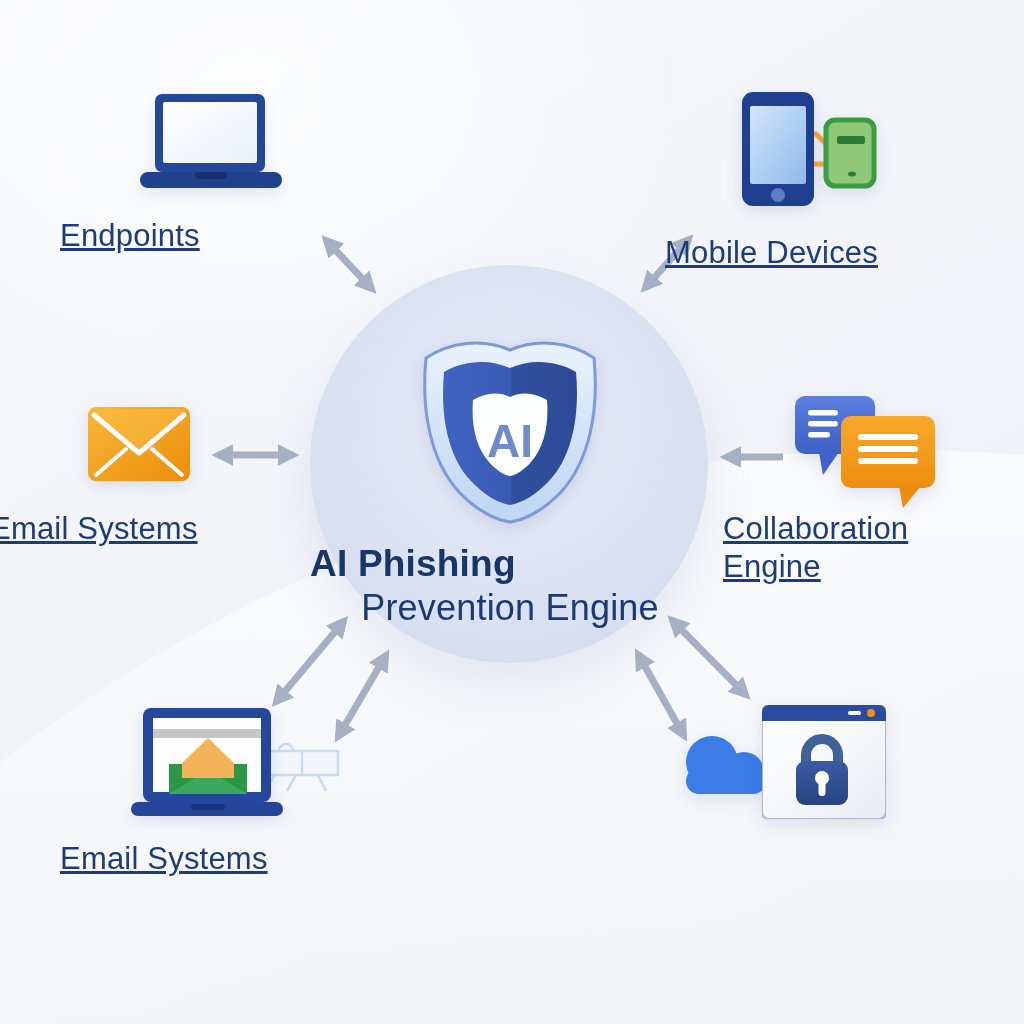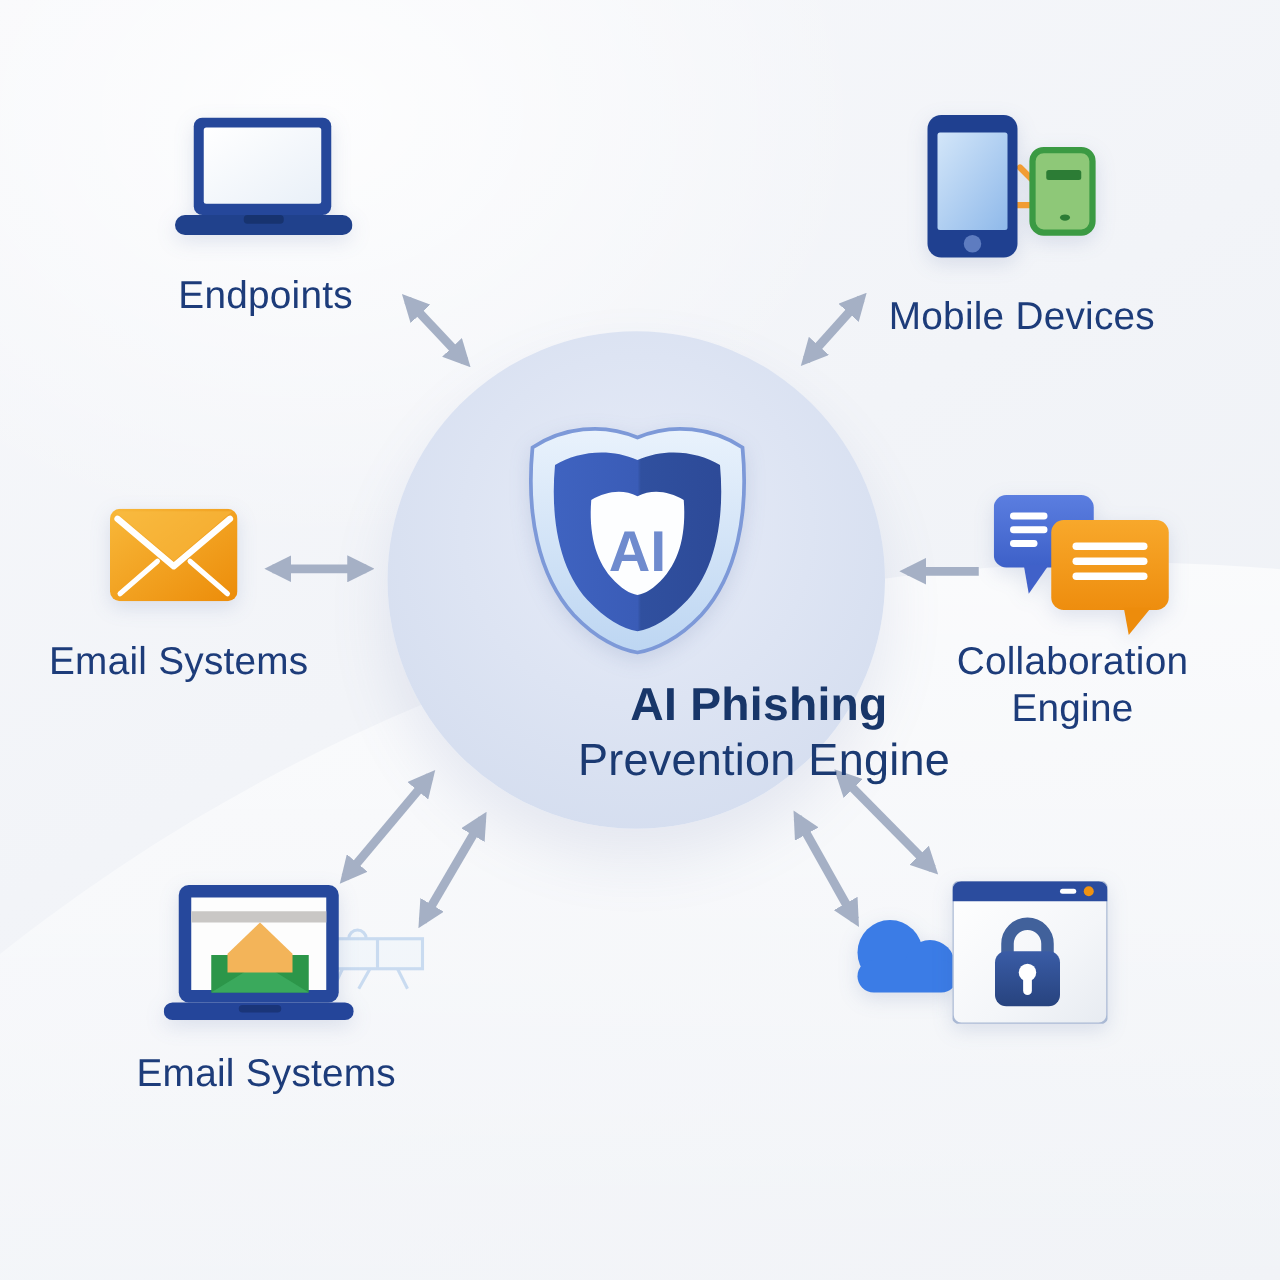--- a/index.html
+++ b/index.html
@@ -22,29 +22,29 @@
   }
   .hub-circle{
     position:absolute; left:310px; top:265px; width:398px; height:398px;
     border-radius:50%;
     background:radial-gradient(circle at 50% 40%, #e7ecf8 0%, #dde4f3 45%, #d0daed 100%);
     box-shadow:0 24px 48px rgba(110,130,175,.14);
   }
   .icon-svg{position:absolute; filter:drop-shadow(0 5px 8px rgba(50,80,140,.14));}
   .flat-svg{position:absolute;}
   .node-label{
-    position:absolute; text-align:center;
-    font-size:31px; line-height:38px; color:#1d3c7a; letter-spacing:.2px;
+    position:absolute; 
+    font-size:31px; line-height:38px; color:#1d3c7a; letter-spacing:.2px;text-decoration:underline;
   }
   .hub-title1{
-    position:absolute; left:310px; top:543px; width:400px; text-align:right;
+    position:absolute; left:310px; top:543px; width:400px; text-align:left;
     font-size:37px; font-weight:700; color:#183669; letter-spacing:.2px;
   }
   .hub-title2{
-    position:absolute; left:260px; top:587px; width:500px; text-align:right;
+    position:absolute; left:260px; top:587px; width:500px; text-align:center;
     font-size:36px; font-weight:400; color:#1b3a72; letter-spacing:.2px;
   }
   .arrows{position:absolute; left:0; top:0; pointer-events:none;}
 </style>
 </head>
 <body>
 
 <div id="canvas">
 
   <div class="bg-sheen"></div>

